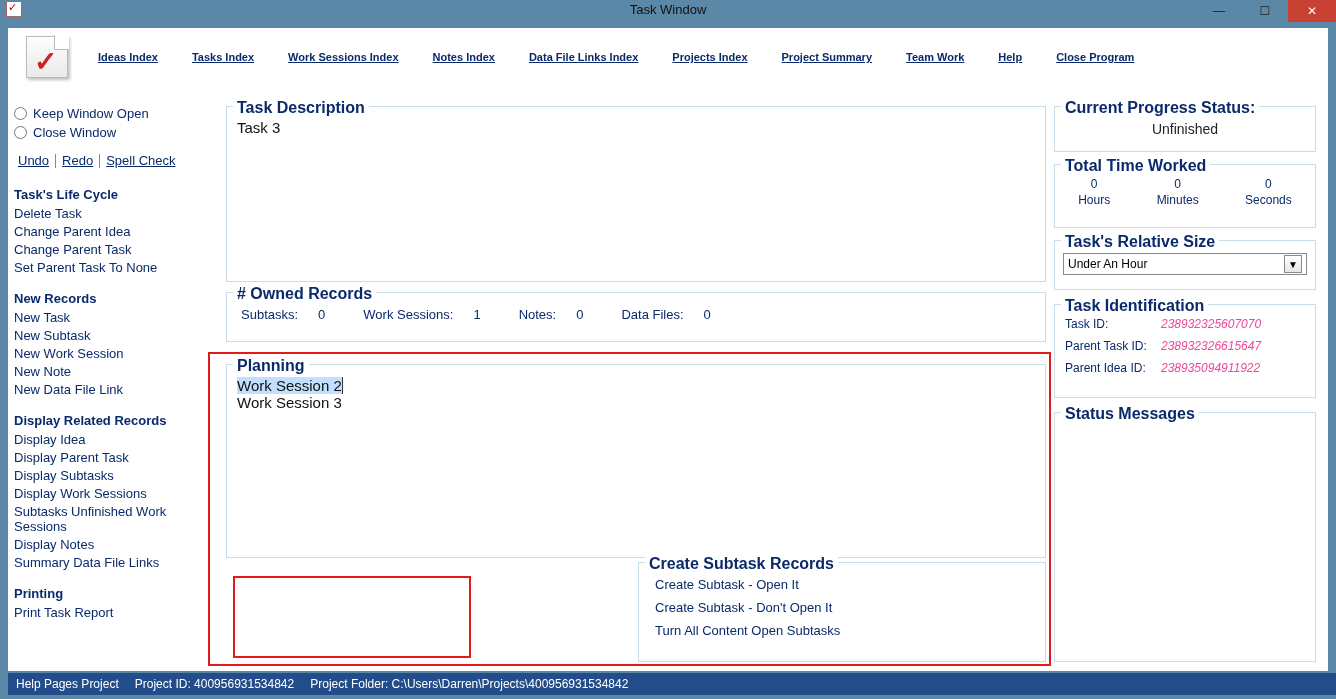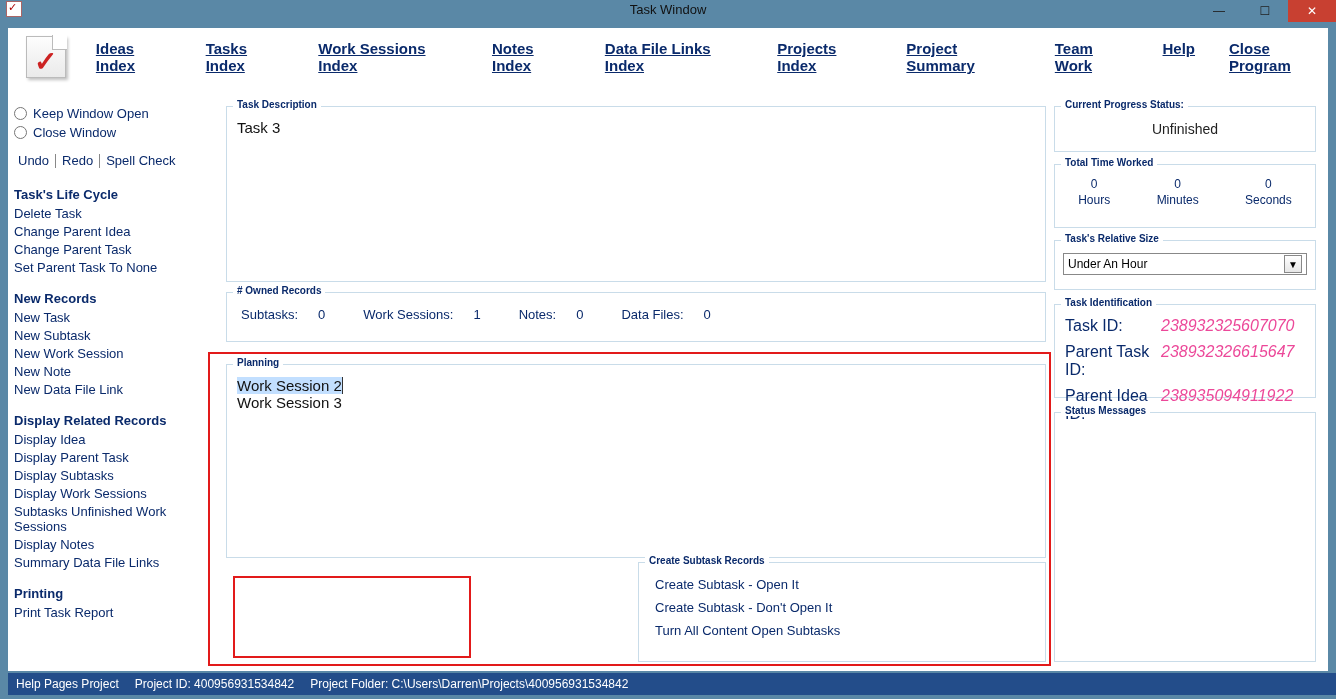--- a/index.html
+++ b/index.html
@@ -72,57 +72,57 @@
     content:""; position:absolute; right:-2px; top:-2px; width:14px; height:14px;
     background:#fff; border-left:1px solid #bbb; border-bottom:1px solid #bbb;
     transform:skew(0deg,0deg);
   }
   .header .app-icon .check{
     position:absolute; left:7px; top:8px;
     font-size:28px; color:#c22; font-weight:bold;
   }
   .menu { display:flex; gap: 34px; }
   .menu a {
-    color:#0a2a6b; text-decoration: underline; font-weight:bold; font-size:15px;
+    color:#0a2a6b; text-decoration: underline; font-weight:bold; font-size:11px;
     cursor:pointer;
   }
 
   
   .sidebar {
     position:absolute;
     left: 6px;
     top: 78px;
     width: 200px;
     font-size: 13px;
     color:#0a2a6b;
   }
   .sidebar .radio-row { display:flex; align-items:center; gap:6px; margin-bottom:4px; }
   .sidebar .radio-row input { margin:0; }
   .sidebar .radio-row label { color:#0a2a6b; }
   .sidebar .toolbar-row{
     margin-top:10px; margin-bottom:4px;
-    display:flex; align-items:center; color:#0a2a6b;
+    display:flex; align-items:center; color:#0a2a6b;text-decoration:underline;
   }
   .sidebar .toolbar-row span{ padding:0 4px; }
   .sidebar .toolbar-row .sep{ border-left:1px solid #888; height:14px; margin:0 2px; padding:0; }
   .sidebar .section-head{
     font-weight:bold; color:#0a2a6b; margin-top:16px; margin-bottom:4px;
   }
   .sidebar .link{
     color:#0a2a6b; margin:3px 0; cursor:pointer; display:block;
   }
 
   
   .groupbox{
     border:1px solid #c9dce9;
     position:absolute;
   }
   .groupbox > .legend{
     position:absolute; top:-8px; left:6px; background:#fff;
-    padding:0 4px; color:#0a2a6b; font-weight:bold; font-size:10px;
+    padding:0 4px; color:#0a2a6b; font-weight:bold; font-size:16px;
   }
 
   
   .gb-desc{
     left:218px; top:78px; width:820px; height:176px;
   }
   .gb-desc .content{
     position:absolute; left:10px; top:12px; right:10px; bottom:6px;
     font-size:15px; color:#111;
   }
@@ -211,21 +211,21 @@
     display:flex; align-items:center; justify-content:center;
     background:linear-gradient(#fff,#e6e6e6);
     font-size:10px;
   }
   .gb-ident{
     left:1046px; top:276px; width:262px; height:94px;
   }
   .gb-ident .rows{
     position:absolute; left:10px; top:12px; right:10px;
     display:flex; flex-direction:column; gap:8px;
-    font-size:16px; color:#0a2a6b;
+    font-size:12px; color:#0a2a6b;
   }
   .gb-ident .rows .r{ display:flex; justify-content:flex-start; gap:10px; }
   .gb-ident .rows .r .k{ width:86px; }
   .gb-ident .rows .r .v{ color:#ec4899;font-style:italic; }
   .gb-status{
     left:1046px; top:384px; width:262px; height:250px;
   }
 
   
   .statusbar{

